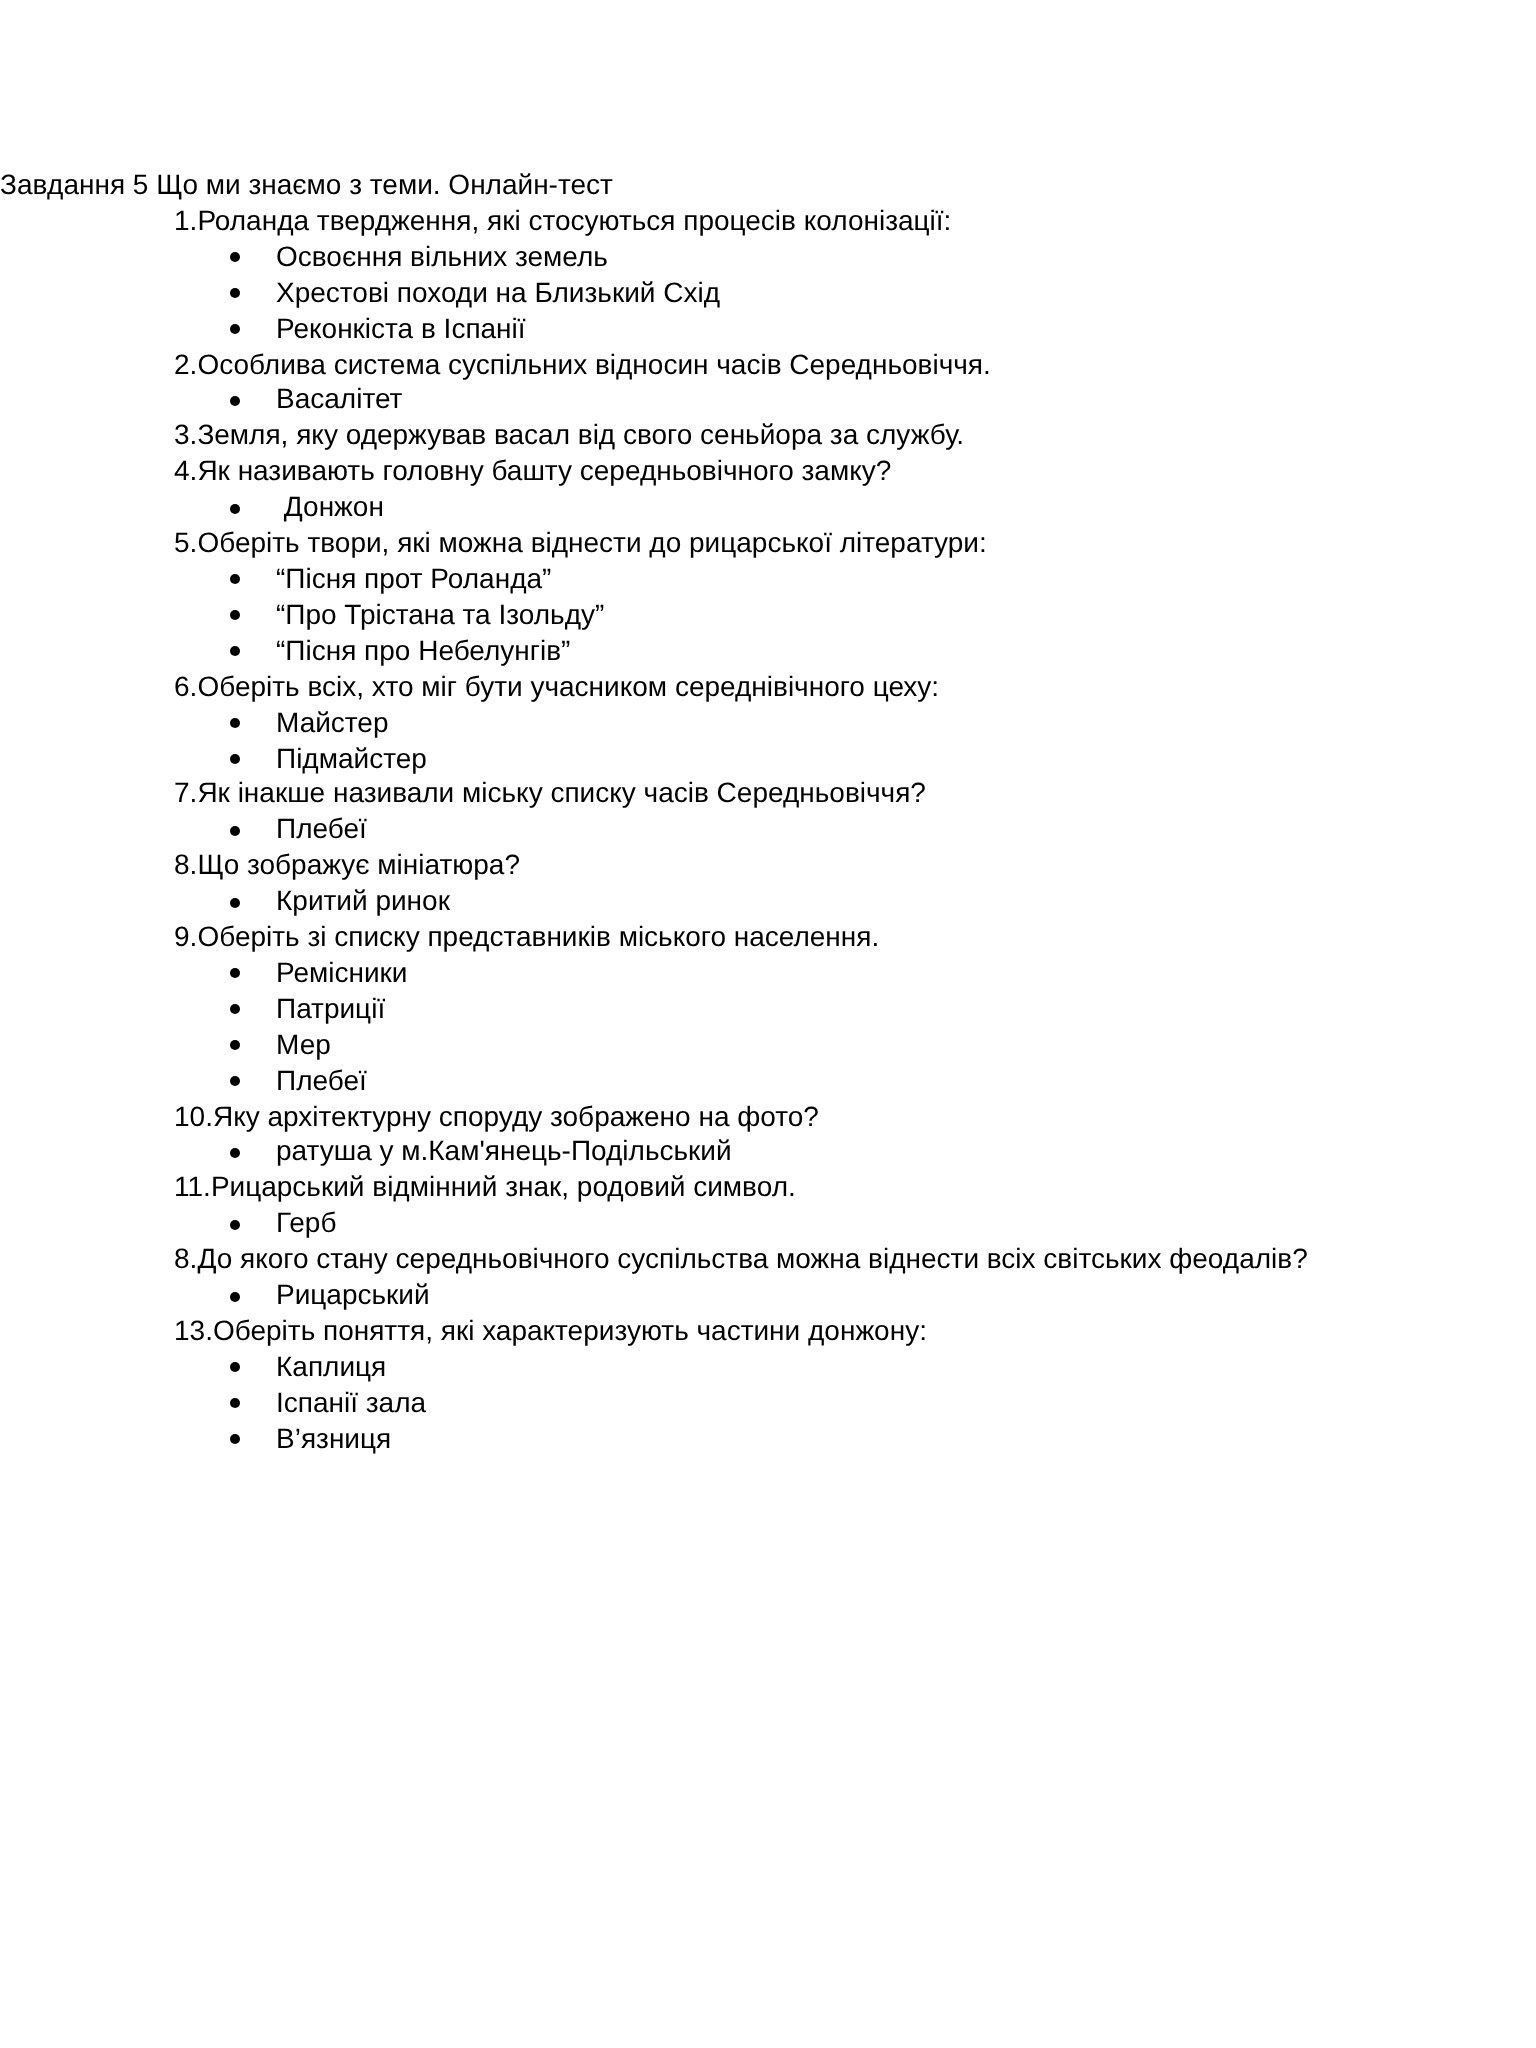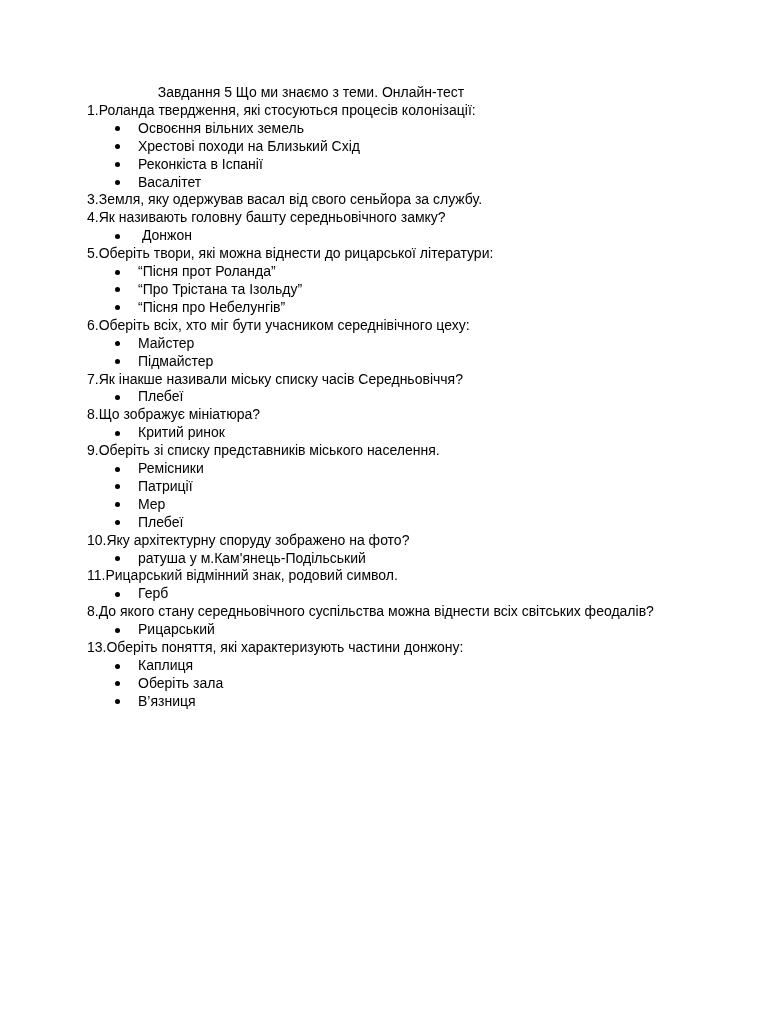--- a/index.html
+++ b/index.html
@@ -15,21 +15,21 @@
     color: #000000;
     font-family: "Liberation Sans", "DejaVu Sans", sans-serif;
     font-size: 14px;
     line-height: 17.9px;
     overflow: hidden;
     box-sizing: border-box;
     padding-top: 84px;
   }
   .doc-title {
     width: 622px;
-    text-align: center;
+    text-align: left;
     white-space: pre-wrap;
   }
   .questions {
     padding-left: 87px;
     padding-right: 30px;
   }
   .q-line {
     white-space: pre-wrap;
   }
   .answer {
@@ -62,20 +62,21 @@
         <span class="answer-text">Освоєння вільних земель</span>
       </div>
       <div class="answer">
         <span class="bullet"></span>
         <span class="answer-text">Хрестові походи на Близький Схід</span>
       </div>
       <div class="answer">
         <span class="bullet"></span>
         <span class="answer-text">Реконкіста в Іспанії</span>
       </div>
+      <div class="q-line"><span>2.</span><span>Особлива система суспільних відносин часів Середньовіччя.</span></div>
       <div class="answer">
         <span class="bullet"></span>
         <span class="answer-text">Васалітет</span>
       </div>
       <div class="q-line"><span>3.</span><span>Земля, яку одержував васал від свого сеньйора за службу.</span></div>
       <div class="q-line"><span>4.</span><span>Як називають головну башту середньовічного замку?</span></div>
       <div class="answer">
         <span class="bullet"></span>
         <span class="answer-text"> Донжон</span>
       </div>
@@ -143,20 +144,20 @@
         <span class="bullet"></span>
         <span class="answer-text">Рицарський</span>
       </div>
       <div class="q-line"><span>13.</span><span>Оберіть поняття, які характеризують частини донжону:</span></div>
       <div class="answer">
         <span class="bullet"></span>
         <span class="answer-text">Каплиця</span>
       </div>
       <div class="answer">
         <span class="bullet"></span>
-        <span class="answer-text">Оберіть зала</span>
+        <span class="answer-text">Іспанії зала</span>
       </div>
       <div class="answer">
         <span class="bullet"></span>
         <span class="answer-text">В’язниця</span>
       </div>
     </div>
 </div>
 
 </body></html>

